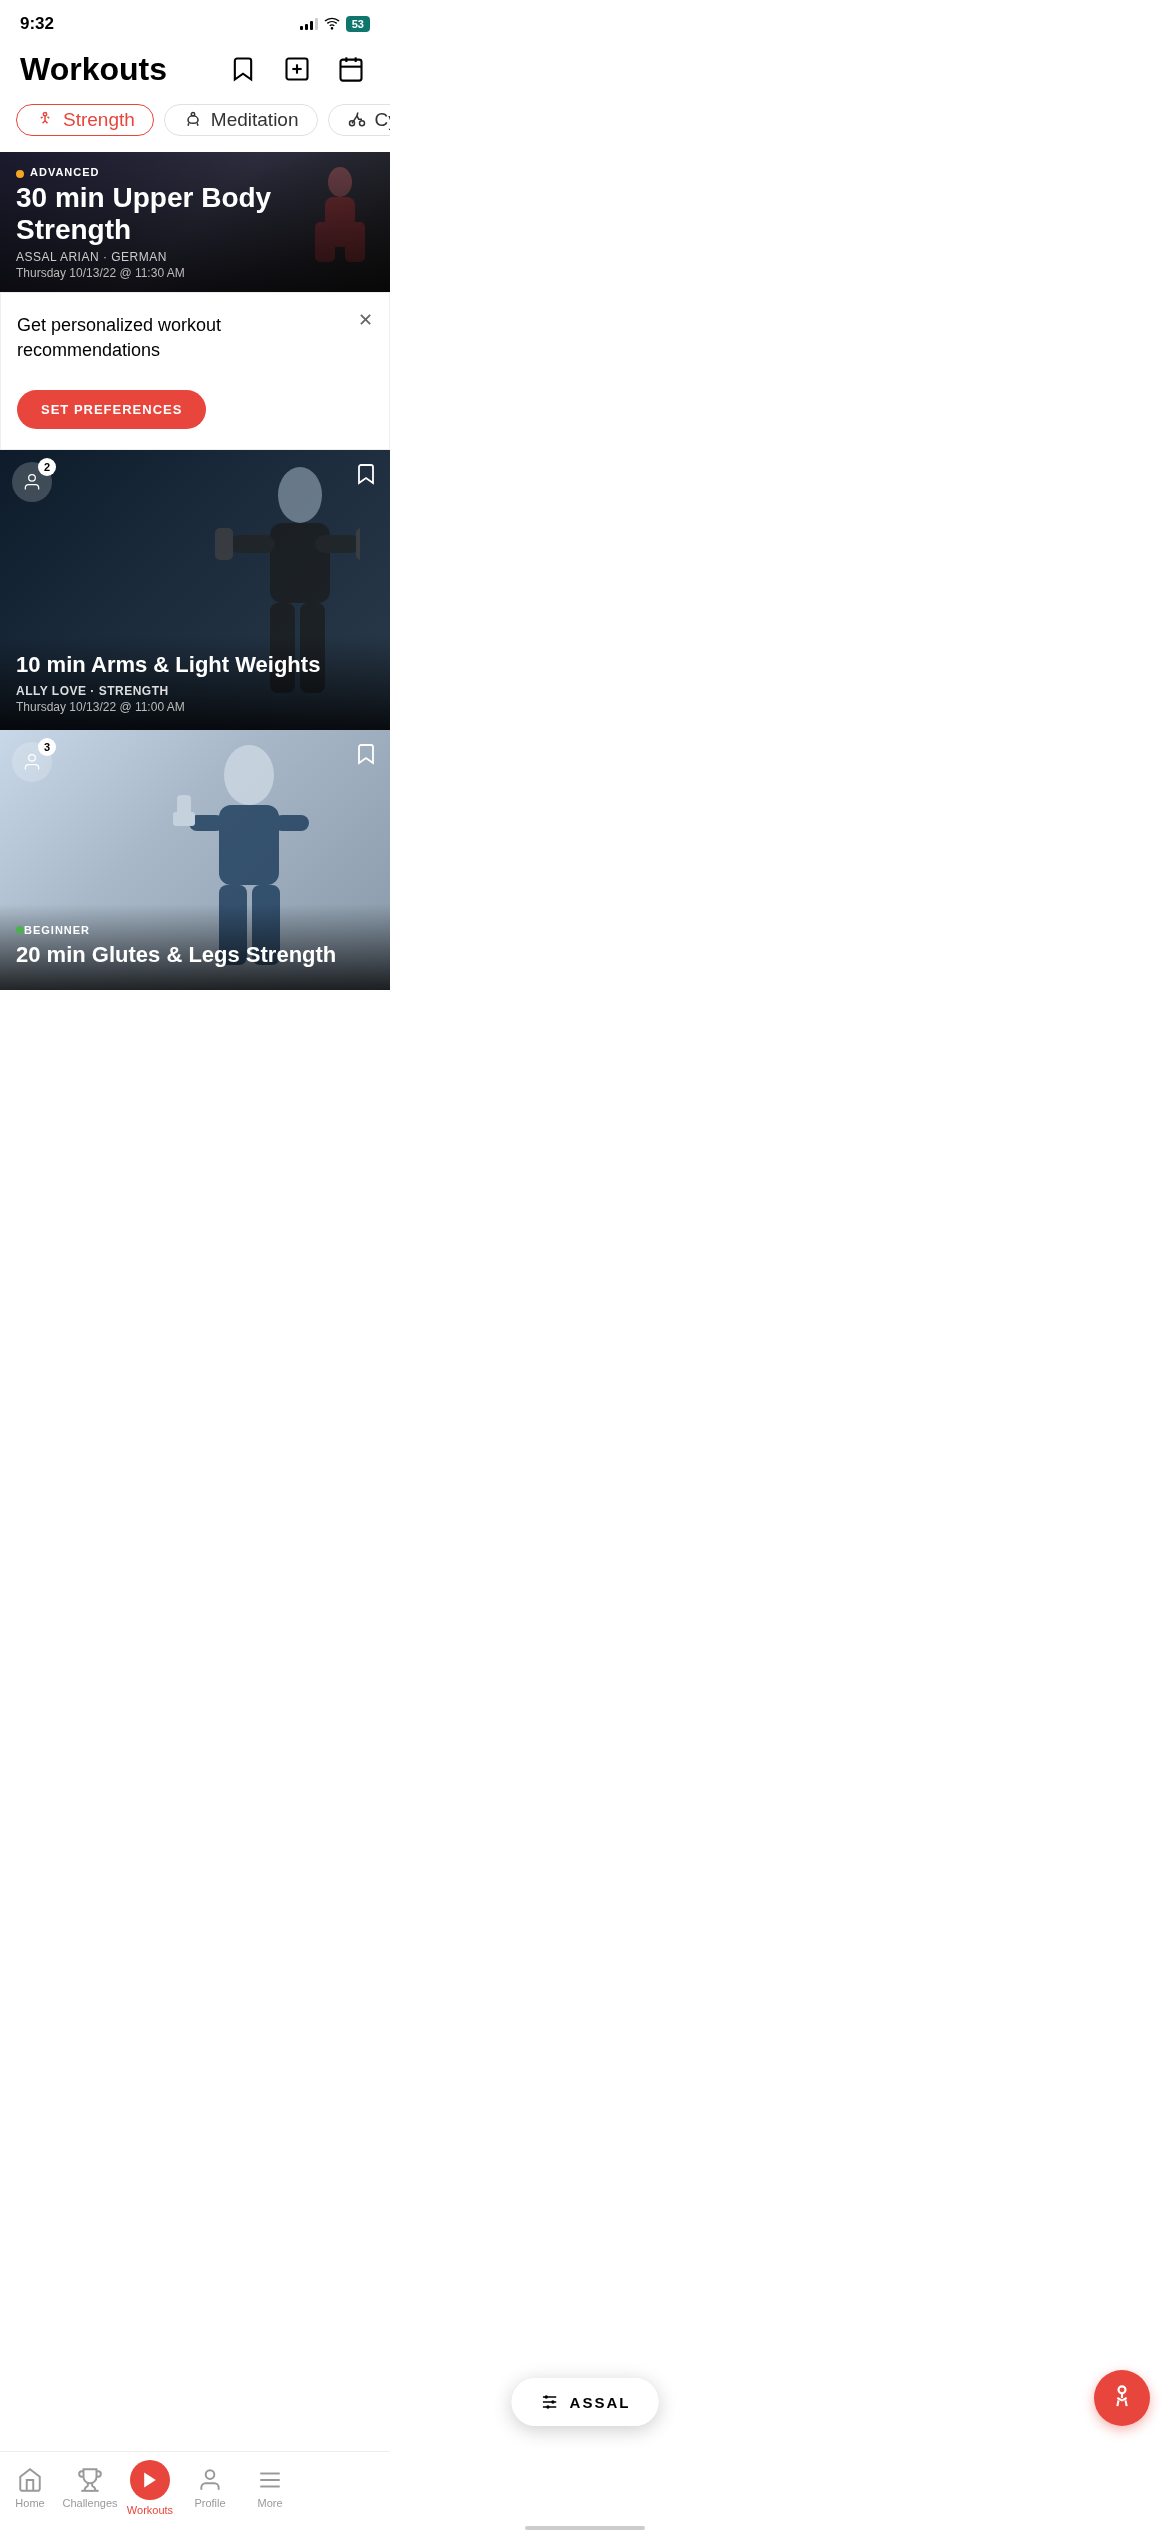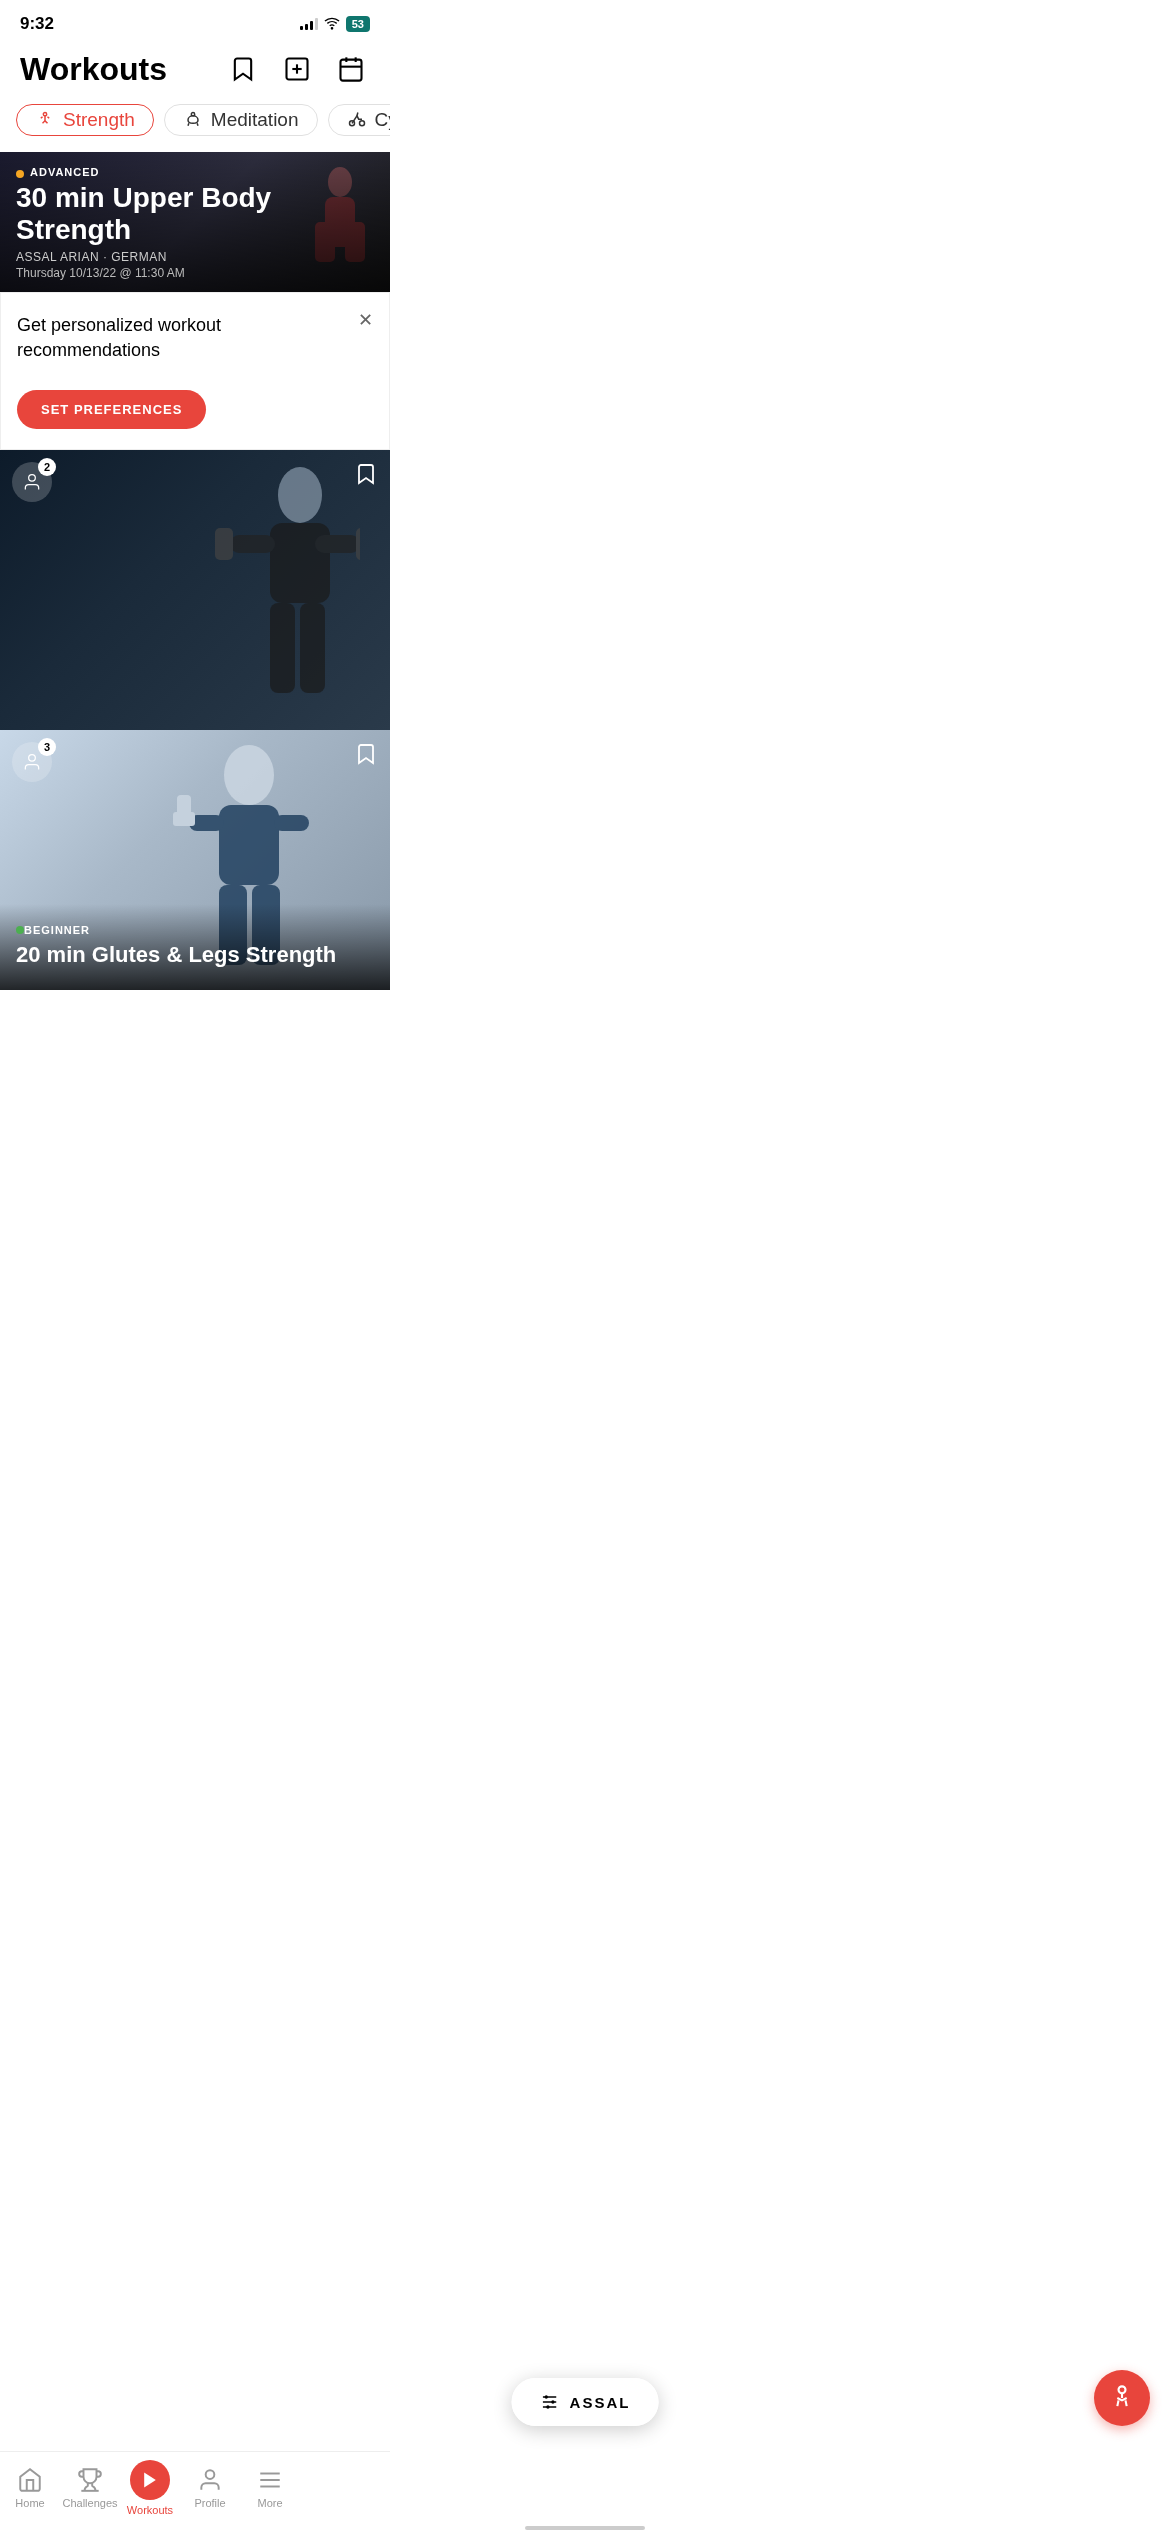--- a/index.html
+++ b/index.html
@@ -581,20 +581,25 @@
         </svg>
       </div>
       <span class="people-count">2</span>
     </div>
   </div>
   <div class="card-bookmark">
     <svg viewBox="0 0 24 24">
       <path d="M19 21l-7-5-7 5V5a2 2 0 0 1 2-2h10a2 2 0 0 1 2 2z"></path>
     </svg>
   </div>
+  <div class="workout-card-overlay">
+    <div class="card-workout-title">10 min Arms &amp; Light Weights</div>
+    <div class="card-workout-instructor">ALLY LOVE · STRENGTH</div>
+    <div class="card-workout-time">Thursday 10/13/22 @ 11:00 AM</div>
+  </div>
 </div>
 
 <div class="workout-card" style="height:260px; margin-bottom: 100px;">
   <div class="workout-card-bg card3" style="width:100%; height:100%; position:relative;">
 
     <svg style="position:absolute; left:50%; top:10px; transform:translateX(-20%); width:180px; height:240px; opacity:0.8;" viewBox="0 0 180 240">
       <ellipse cx="90" cy="35" rx="25" ry="30" fill="#cdd8e3"></ellipse>
       <rect x="60" y="65" width="60" height="80" rx="12" fill="#1a3a5a"></rect>
       <rect x="60" y="145" width="28" height="80" rx="8" fill="#1a3a5a"></rect>
       <rect x="93" y="145" width="28" height="80" rx="8" fill="#1a3a5a"></rect>

